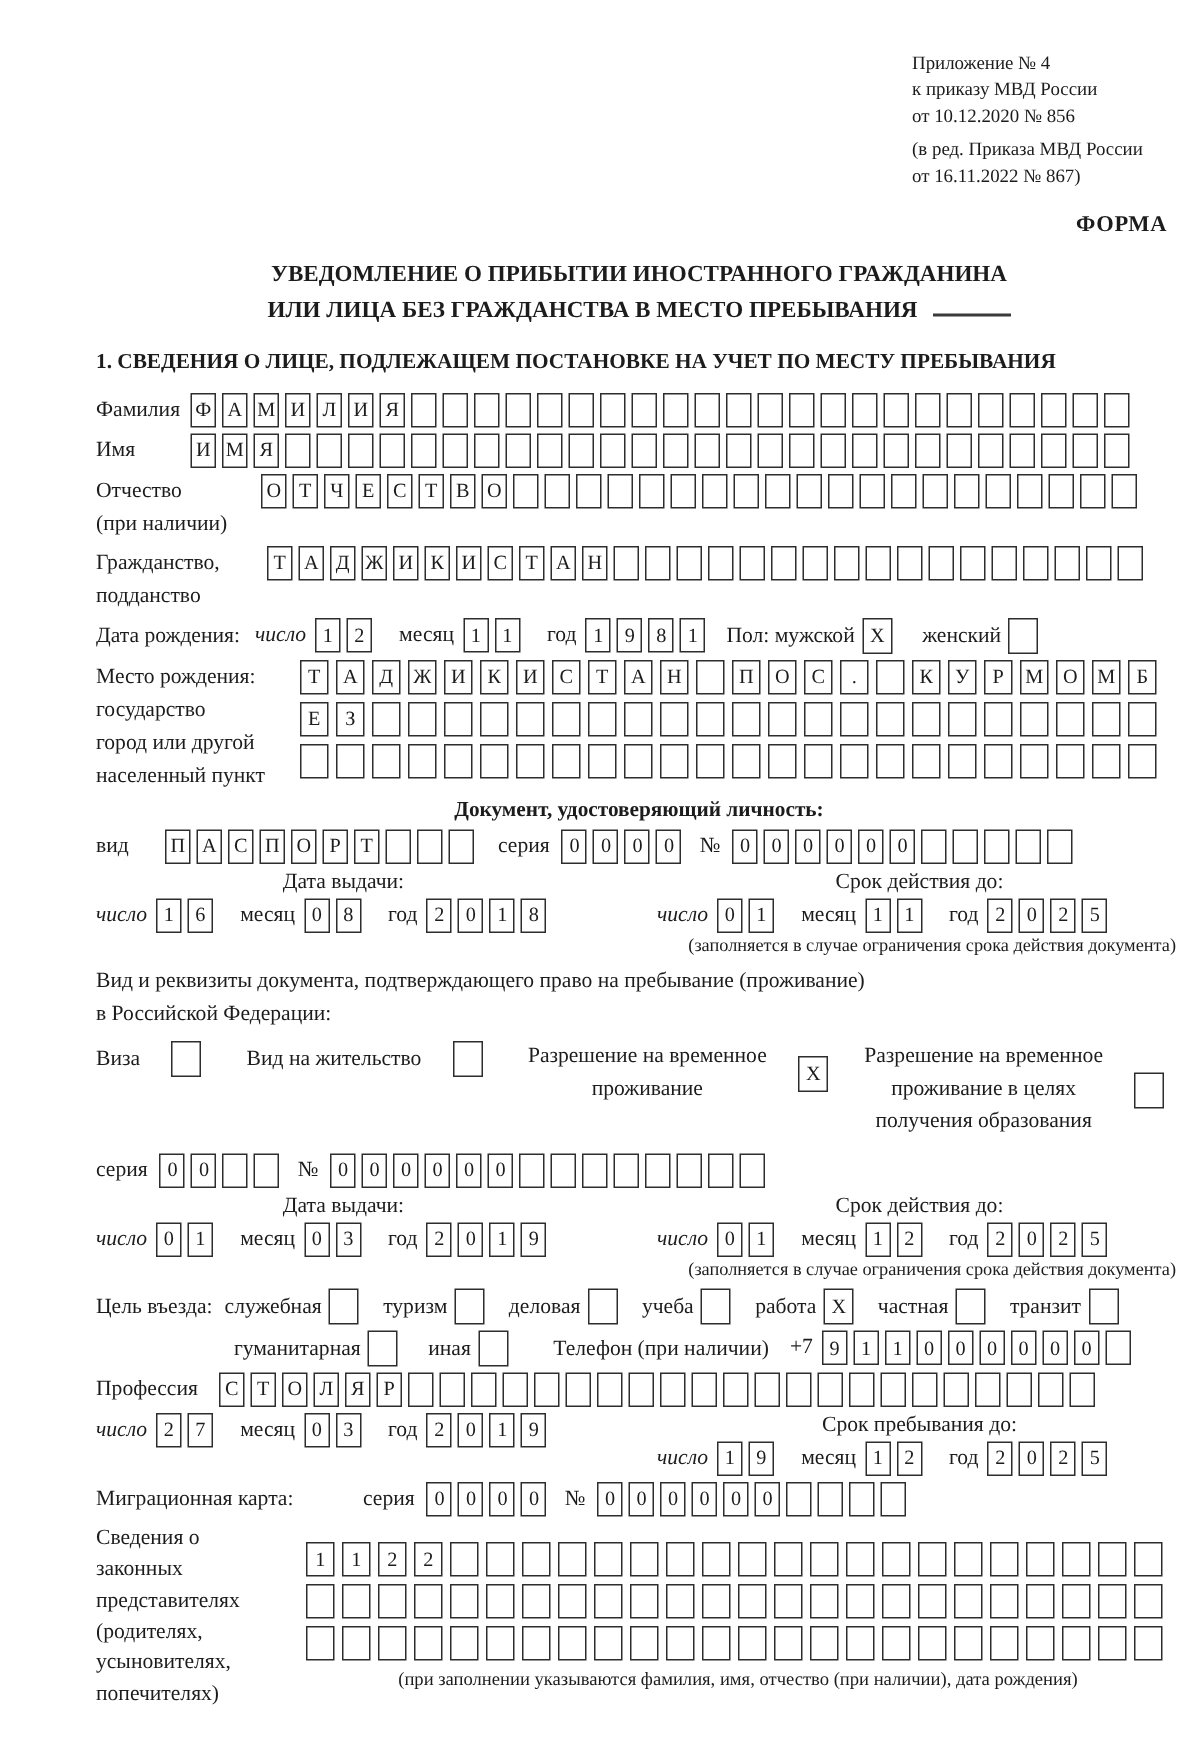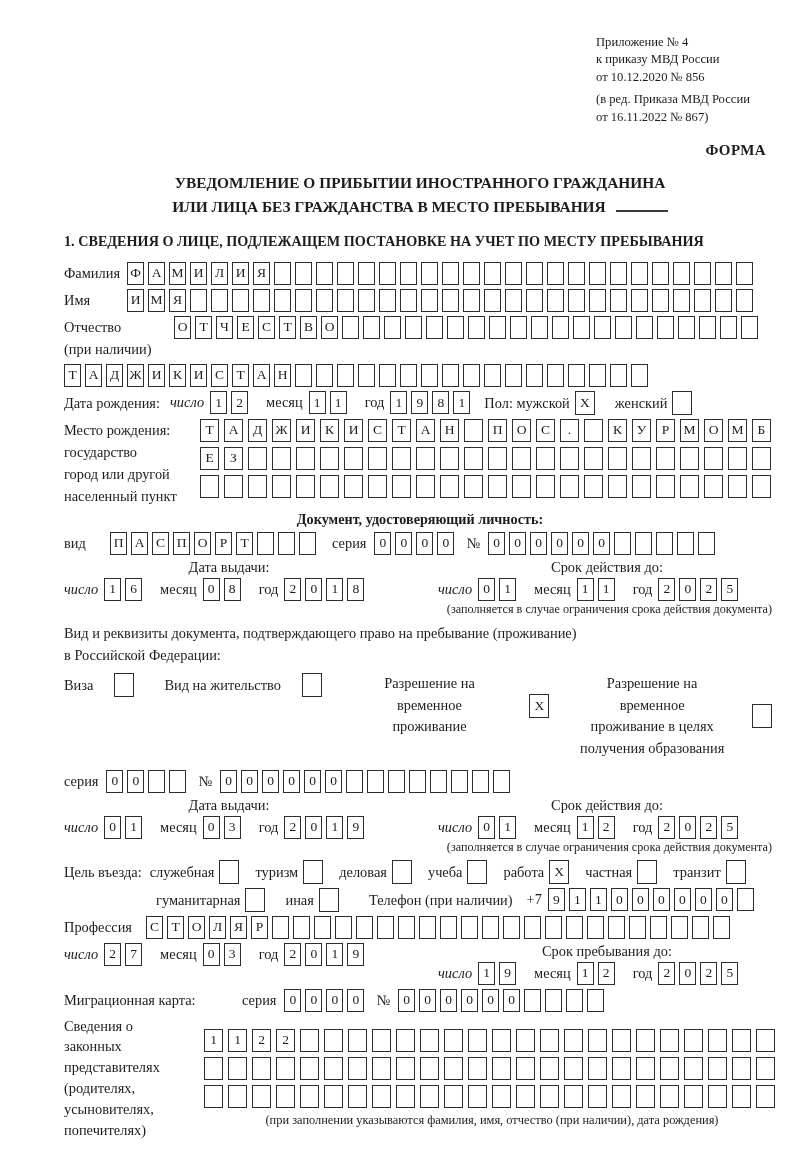--- a/index.html
+++ b/index.html
@@ -2,21 +2,21 @@
 <html><head>
 <meta charset="utf-8">
 <style>
   * { box-sizing: border-box; }
   html,body { margin:0; padding:0; }
   body {
     width:800px; height:1163px; overflow:hidden;
     background:#ffffff; color:#1c1c1c;
     font-family:"Liberation Serif", serif;
   }
-  .page { padding:34px 24px 0 64px; height:100%; }
+  .page { padding:34px 12px 0 64px; height:100%; }
 
   
   .appendix { width:172px; margin-left:auto; margin-right:8px; font-size:12.6px; line-height:1.38; }
   .appendix .rev { margin-top:5px; }
   .forma { text-align:right; font-weight:700; font-size:15px; margin:16px 10px 0 0; letter-spacing:.4px; }
   .title { text-align:center; font-weight:700; font-size:15.4px; line-height:1.55; margin-top:12px; }
   .blankline { display:inline-block; width:52px; border-bottom:2px solid #3a3a3a; margin-left:10px; }
   .sec { font-weight:700; font-size:14.2px; margin:14px 0 12px 0; white-space:nowrap; }
 
   
@@ -192,20 +192,24 @@
         <span class="cell"></span>
         <span class="cell"></span>
         <span class="cell"></span>
         <span class="cell"></span>
         <span class="cell"></span>
         <span class="cell"></span>
       </span>
   </div>
 
   <div class="frow top">
+    <span class="lbl2 w114">
+      <div>Гражданство,</div>
+      <div>подданство</div>
+    </span>
     <span class="cells">
         <span class="cell">Т</span>
         <span class="cell">А</span>
         <span class="cell">Д</span>
         <span class="cell">Ж</span>
         <span class="cell">И</span>
         <span class="cell">К</span>
         <span class="cell">И</span>
         <span class="cell">С</span>
         <span class="cell">Т</span>

